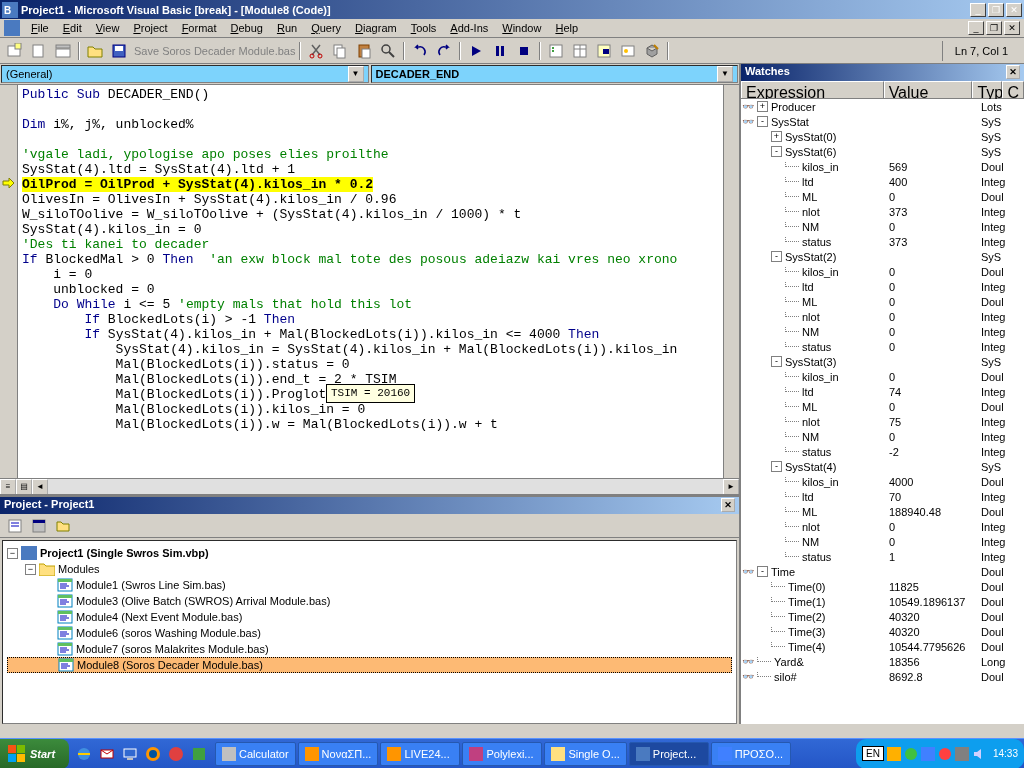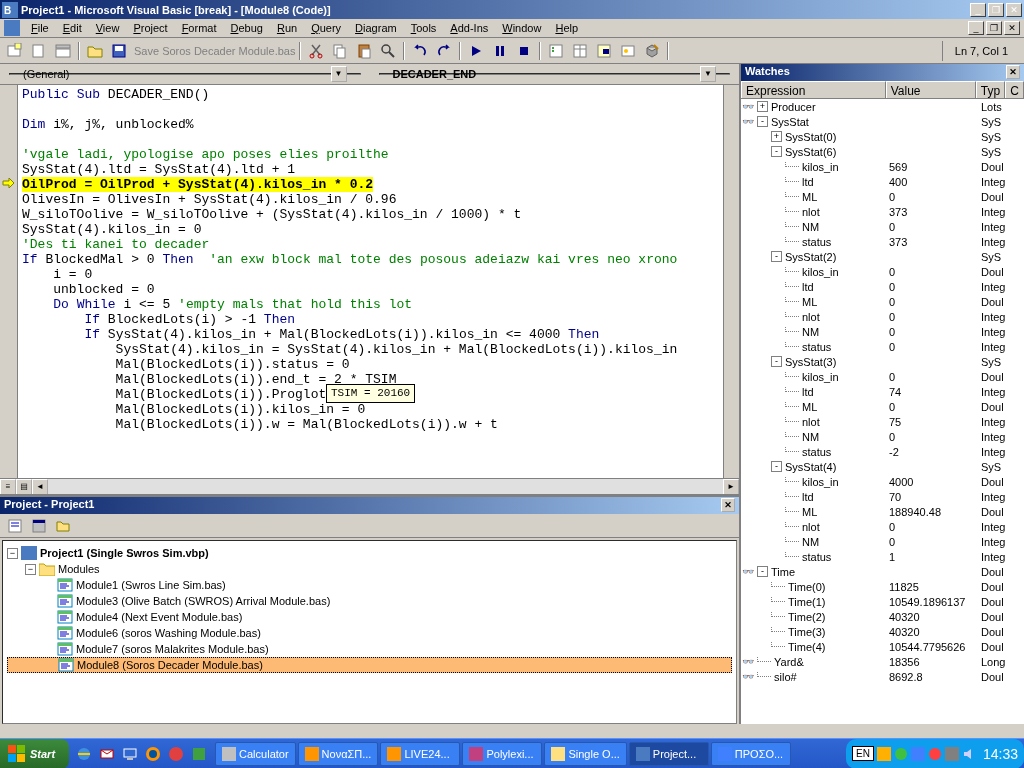--- a/index.html
+++ b/index.html
@@ -14,37 +14,37 @@
 .menubar .m u { text-decoration: underline; }
 .mdibar { display: flex; gap: 2px; margin-left: auto; }
 .toolbar { background: #d4d0c8; height: 26px; display: flex; align-items: center; padding: 0 4px; gap: 2px; border-bottom: 1px solid #808080; }
 .tbtn { width: 22px; height: 22px; border: 1px solid transparent; display: flex; align-items: center; justify-content: center; cursor: pointer; }
 .tsep { width: 2px; height: 18px; border-left: 1px solid #808080; border-right: 1px solid #fff; margin: 0 2px; }
 .toolbar .save-lbl { color: #808080; font-size: 11px; margin-left: 2px; }
 .status-pos { margin-left: auto; padding: 0 12px; border-left: 1px solid #808080; height: 20px; line-height: 20px; }
 .mdi-area { position: relative; background: #808080; height: 430px; }
 .codewin { position: absolute; left: 0; top: 0; right: 0; bottom: 0; background: #fff; display: flex; flex-direction: column; }
 .code-dd { display: flex; height: 21px; background: #d4d0c8; border-bottom: 1px solid #808080; }
-.dd { flex: 1; background: #fde047; border: 1px inset #808080; margin: 9px; display: flex; align-items: center; padding: 0 13px; font-size: 11px; }
+.dd { flex: 1; background: #7dd3fc; border: 1px inset #808080; margin: 1px; display: flex; align-items: center; padding: 0 4px; font-size: 11px; }
 .dd .arrow { margin-left: auto; width: 16px; height: 16px; background: #d4d0c8; border: 1px outset #fff; text-align: center; font-size: 8px; line-height: 14px; }
 .code-body { flex: 1; display: flex; overflow: hidden; }
 .gutter { width: 18px; background: #d4d0c8; border-right: 1px solid #808080; position: relative; }
 .bp-arrow { position: absolute; left: 2px; width: 12px; height: 12px; }
 .code { flex: 1; font-family: 'Courier New', monospace; font-size: 13px; white-space: pre; padding: 2px 4px; overflow: hidden; line-height: 15px; }
 .code .kw { color: #00008b; }
 .code .cm { color: #008000; }
 .code .hl { background: #ffff00; font-weight: bold; }
 .tooltip { position: absolute; background: #ffffe1; border: 1px solid #000; padding: 1px 4px; font-size: 11px; }
 .vscroll { width: 16px; background: #d4d0c8; border-left: 1px solid #808080; }
 .hscroll { height: 16px; background: #d4d0c8; border-top: 1px solid #808080; display: flex; }
 .sbtn { width: 16px; height: 16px; background: #d4d0c8; border: 1px outset #fff; font-size: 8px; text-align: center; line-height: 14px; }
 .right-panel { position: absolute; right: 0; top: 64px; width: 285px; height: 660px; background: #d4d0c8; border-left: 2px solid #808080; display: flex; flex-direction: column; }
 .panel-title { background: linear-gradient(to right, #0a246a, #a6caf0); color: white; font-weight: bold; height: 17px; padding: 1px 4px; display: flex; }
 .panel-title .x { margin-left: auto; width: 14px; height: 14px; background: #d4d0c8; color: #000; border: 1px outset #fff; text-align: center; font-size: 9px; line-height: 12px; cursor: pointer; }
-.watch-hdr { display: flex; background: #d4d0c8; height: 18px; border-bottom: 1px solid #808080; font-size: 12px; }
+.watch-hdr { display: flex; background: #d4d0c8; height: 18px; border-bottom: 1px solid #808080; font-size: 16px; }
 .watch-hdr div { border-right: 1px solid #808080; border-top: 1px solid #fff; border-left: 1px solid #fff; padding: 2px 4px; }
 .wh-exp { width: 148px; } .wh-val { width: 92px; } .wh-typ { width: 30px; }
 .watch-body { flex: 1; background: #fff; overflow-y: hidden; font-size: 11px; }
 .watch-row { display: flex; height: 15px; align-items: center; }
 .watch-row .exp { width: 148px; display: flex; align-items: center; overflow: hidden; white-space: nowrap; }
 .watch-row .val { width: 92px; overflow: hidden; white-space: nowrap; }
 .watch-row .typ { width: 30px; overflow: hidden; white-space: nowrap; }
 .watch-row .glasses { width: 16px; font-size: 10px; text-align: center; }
 .tree-toggle { width: 11px; height: 11px; border: 1px solid #808080; text-align: center; line-height: 9px; font-size: 9px; margin-right: 3px; background: #fff; cursor: pointer; flex-shrink: 0; }
 .project-panel { position: absolute; left: 0; top: 494px; width: 739px; height: 230px; background: #d4d0c8; border-top: 3px solid #808080; }
@@ -53,21 +53,21 @@
 .proj-item { display: flex; align-items: center; height: 16px; padding: 1px 0; }
 .proj-item.sel { background: #fdba74; border: 1px dotted #000; }
 .proj-icon { width: 16px; height: 14px; margin-right: 3px; }
 .taskbar { position: absolute; bottom: 0; left: 0; right: 0; height: 30px; background: linear-gradient(to bottom, #3168d5, #2456c7); display: flex; align-items: center; border-top: 1px solid #5a93ff; }
 .start { background: linear-gradient(to bottom, #3c8b3c, #276827); color: white; font-weight: bold; font-style: italic; height: 30px; padding: 0 14px 0 8px; display: flex; align-items: center; border-radius: 0 8px 8px 0; }
 .ql { display: flex; gap: 1px; margin: 0 4px; }
 .ql-btn { width: 22px; height: 22px; display: flex; align-items: center; justify-content: center; }
 .task { height: 24px; background: #3980f4; border: 1px solid #2558b0; border-radius: 2px; margin: 0 1px; padding: 0 6px; display: flex; align-items: center; color: white; font-size: 11px; min-width: 80px; max-width: 100px; overflow: hidden; white-space: nowrap; }
 .task.active { background: #1d49a0; }
 .tray { background: #0d9eee; height: 30px; display: flex; align-items: center; padding: 0 6px; gap: 3px; margin-left: auto; border-radius: 10px; }
-.tray .clock { color: white; font-size: 14px; margin-left: 4px; }
+.tray .clock { color: white; font-size: 10px; margin-left: 4px; }
 svg { display: block; }
 </style>
 </head>
 <body>
 
 <div class="titlebar">
   <svg class="icon" viewBox="0 0 16 16">
       <rect width="16" height="16" fill="#4a7ac0"></rect>
       <text x="2" y="12" font-size="10" fill="#fff" font-weight="bold">B</text>
     </svg>

